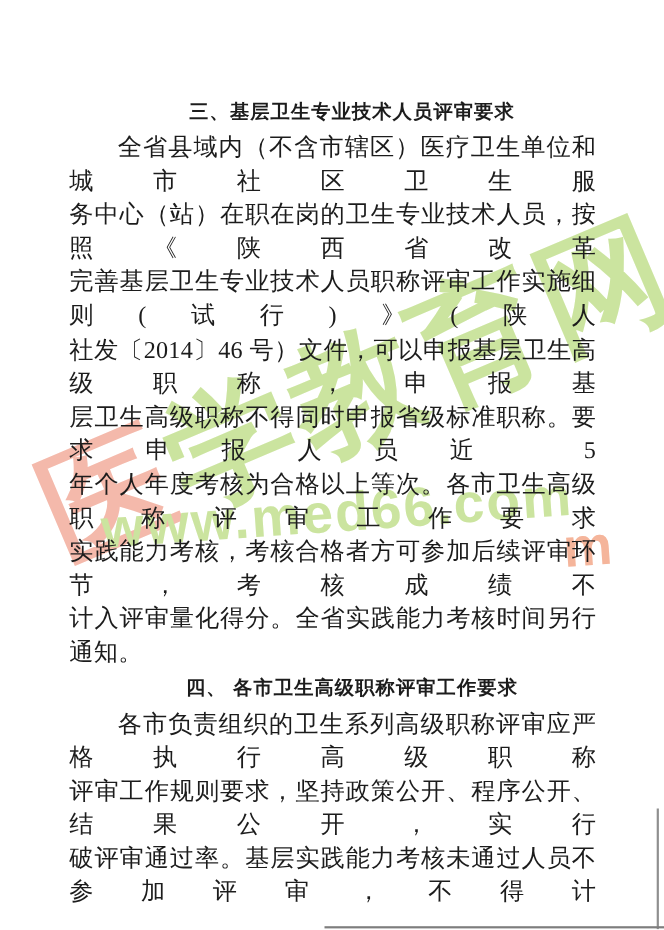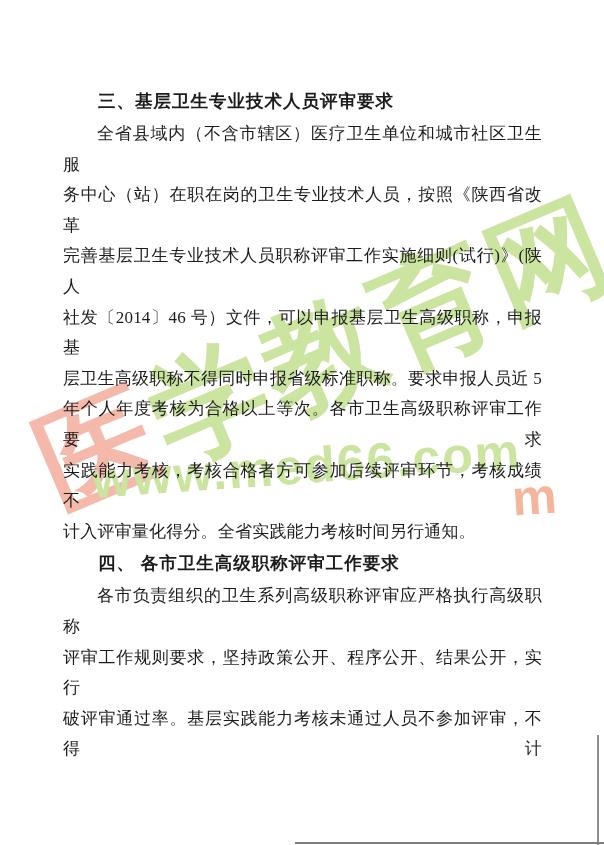--- a/index.html
+++ b/index.html
@@ -56,24 +56,25 @@
     padding: 86px 62px 0 63px;
   }
   .heading {
     font-family: "Liberation Sans", "DejaVu Sans", sans-serif;
     font-weight: bold;
     font-size: 17.5px;
     line-height: 31px;
     text-indent: 2em;
     margin: 0 0 2px 0;
     letter-spacing: 1px;
+    text-align: center;
   }
   .heading.heading-later { margin-top: 1px; }
   .line {
-    font-size: 17px;
+    font-size: 22px;
     line-height: 30.6px;
     text-align: justify;
     text-align-last: justify;
     letter-spacing: 0.2px;
   }
   .line.first { text-indent: 2em; }
   .line.para-last { text-align-last: left; }
   
   .edge-right {
     position: absolute;

